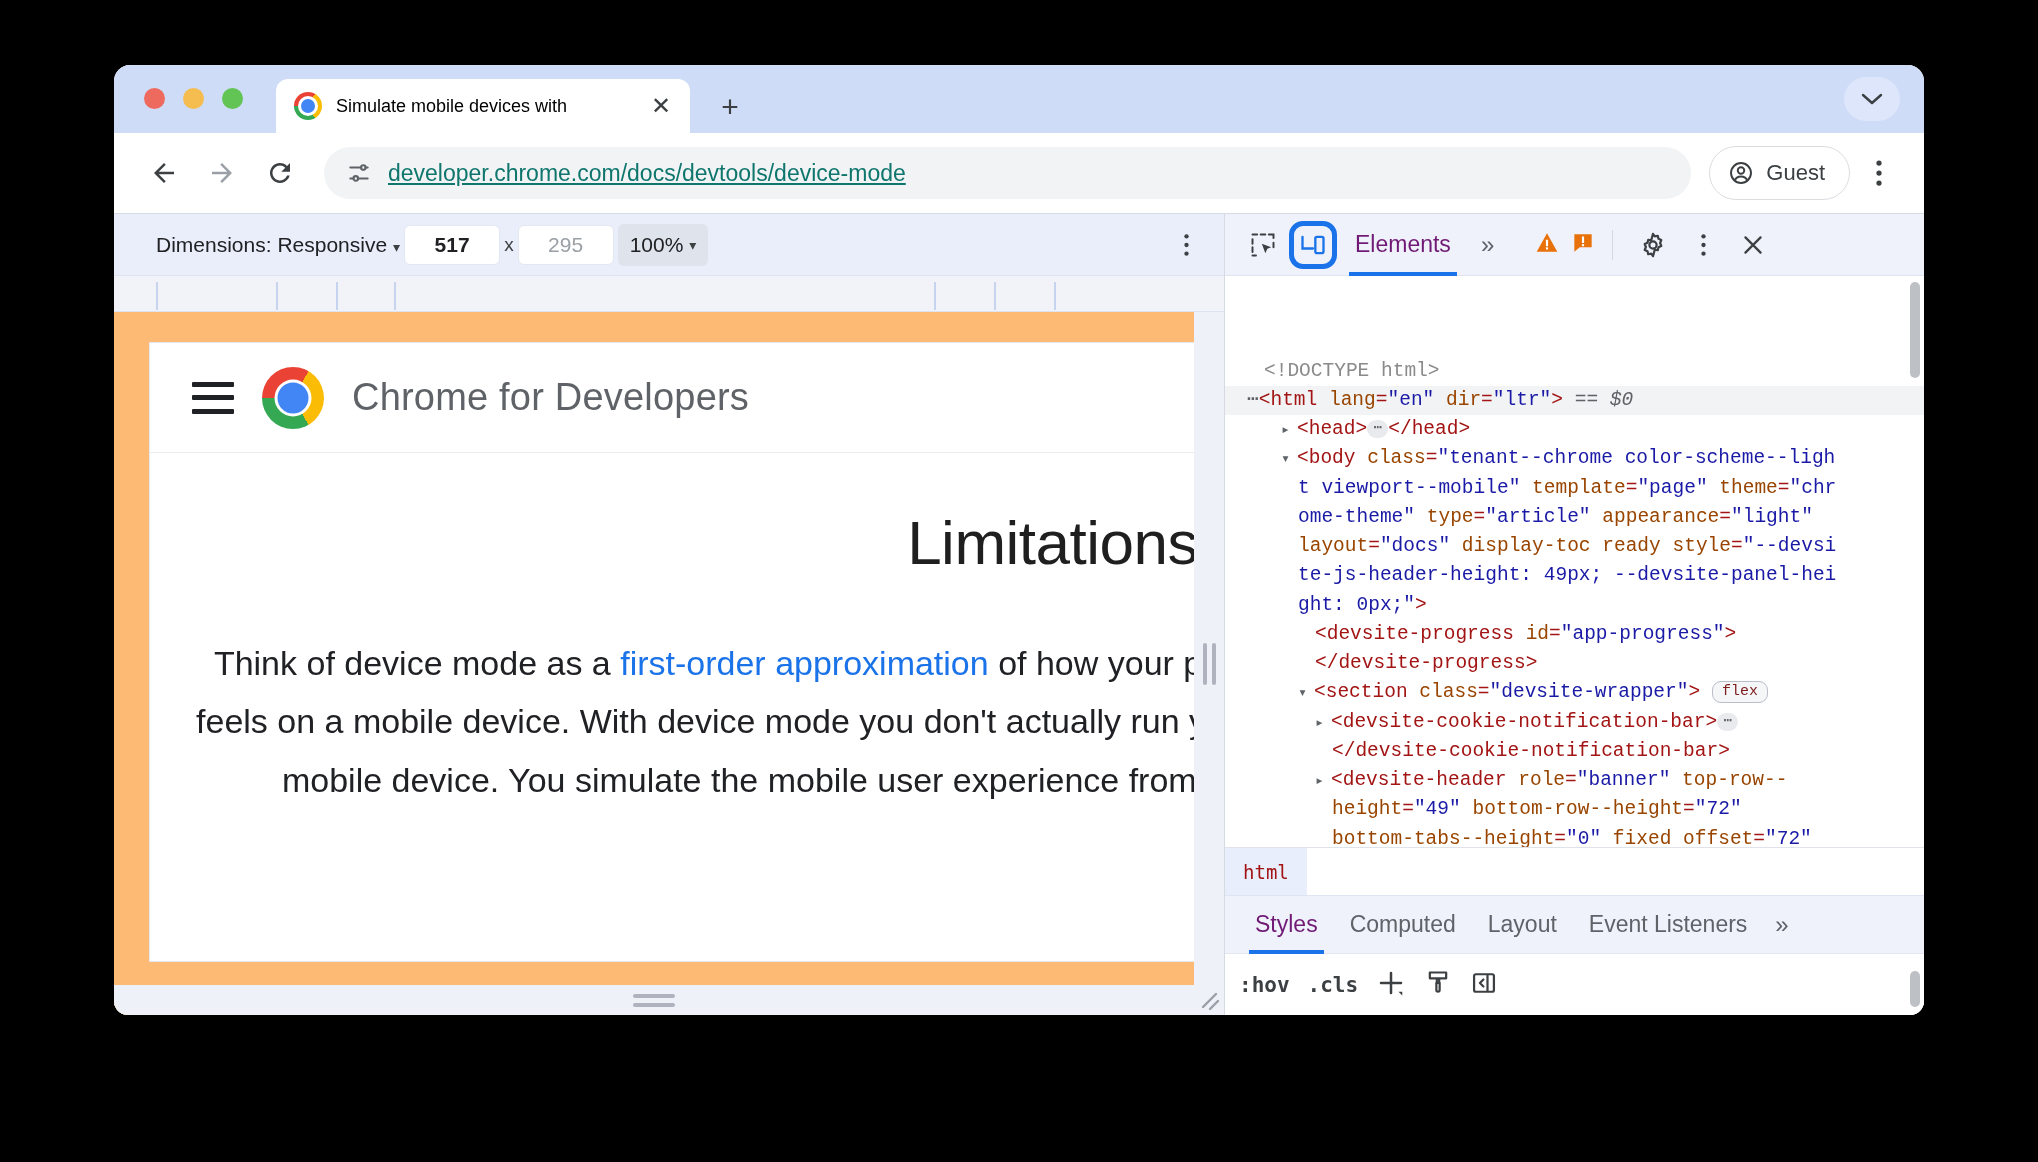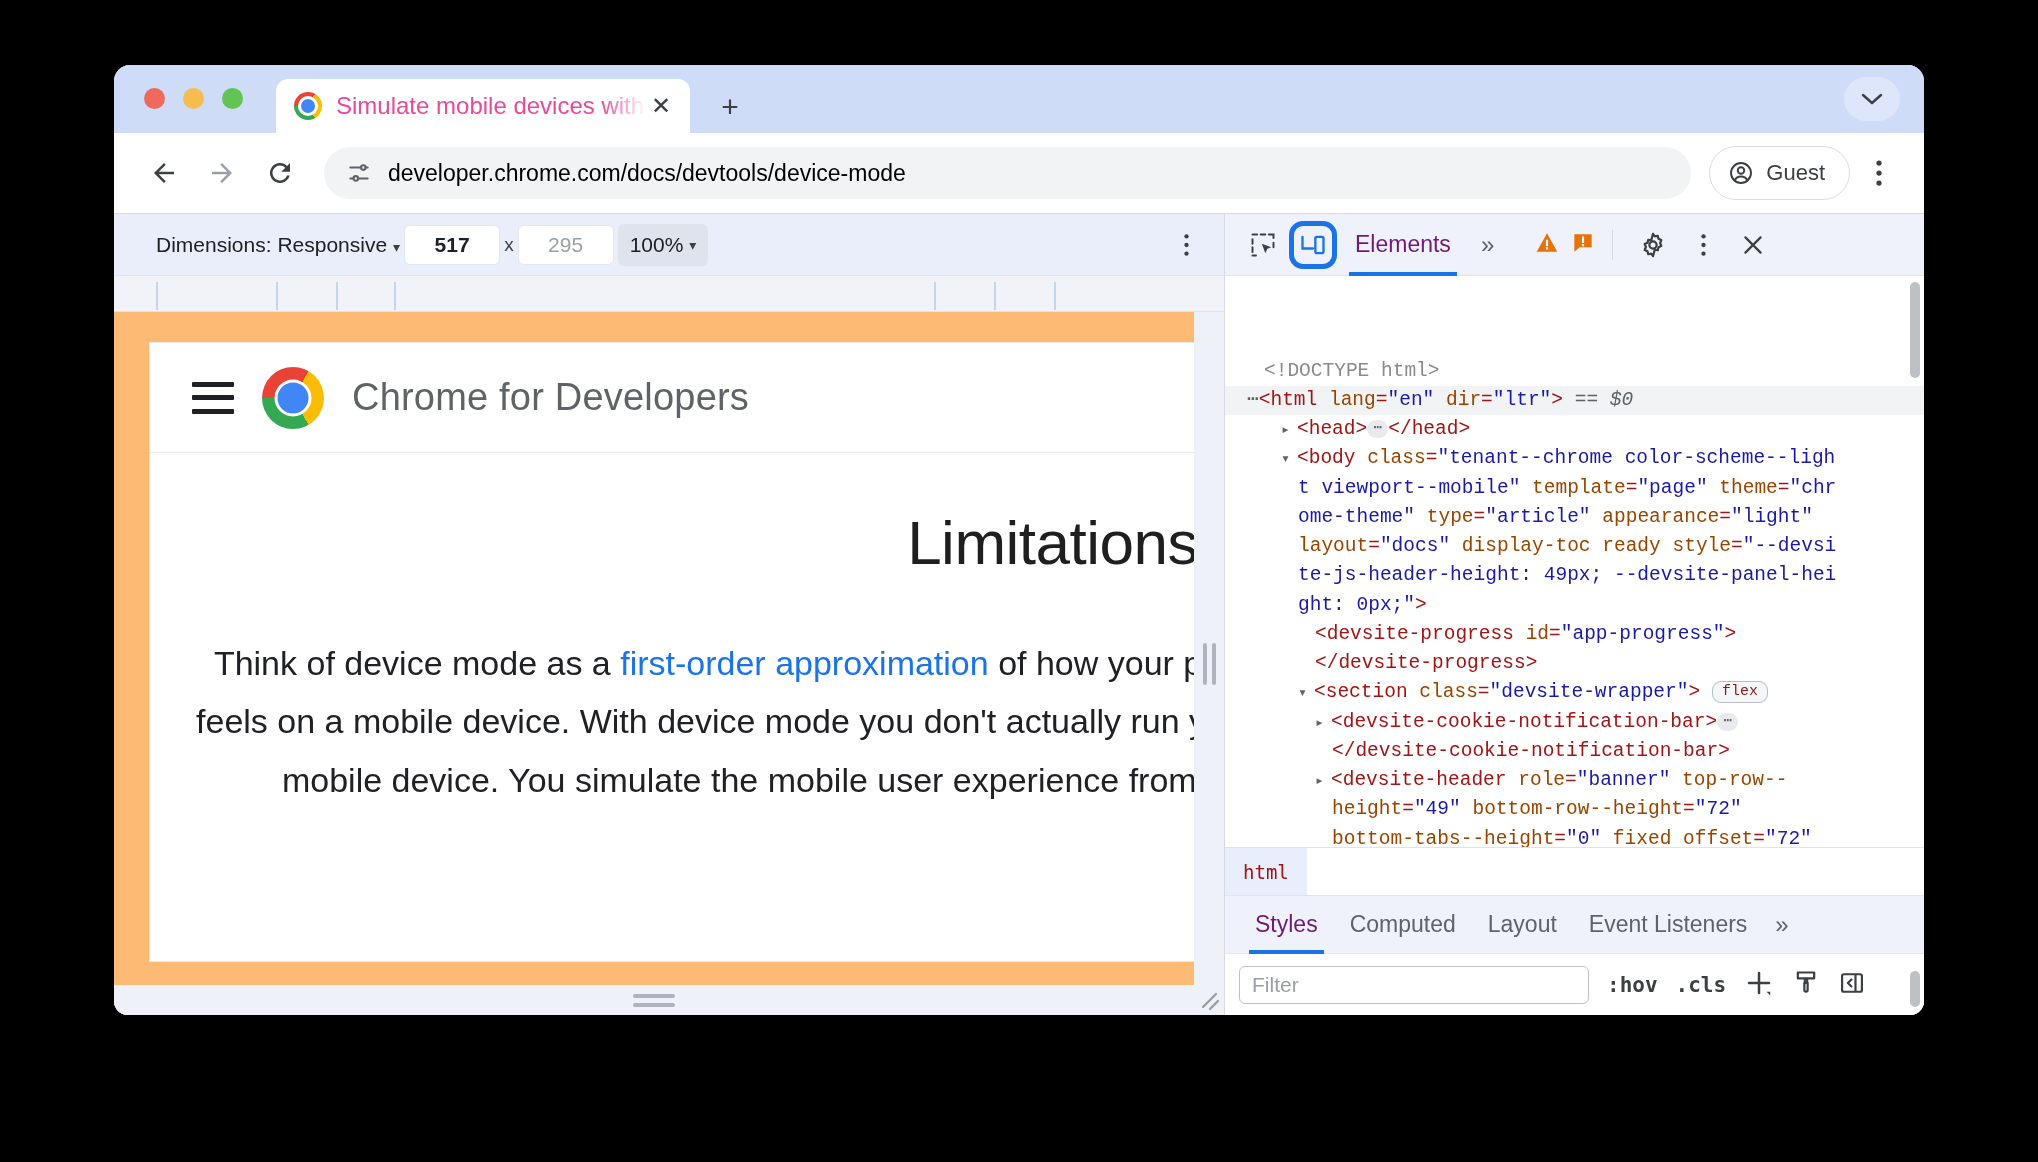--- a/index.html
+++ b/index.html
@@ -40,21 +40,21 @@
     width: 414px; height: 54px;
     background: #ffffff;
     border-radius: 12px 12px 0 0;
     display: flex; align-items: center;
     padding: 0 14px 0 18px;
   }
   #tab .favicon { width: 28px; height: 28px; flex: 0 0 28px; position: relative; }
   #tab .tabtitle {
     flex: 1 1 auto;
     margin-left: 14px;
-    font-size: 24px; color: #ec4899;
+    font-size: 18px; color: #000000;
     white-space: nowrap; overflow: hidden;
     -webkit-mask-image: linear-gradient(90deg,#000 86%,transparent 100%);
             mask-image: linear-gradient(90deg,#000 86%,transparent 100%);
   }
   #tab .tabclose {
     flex: 0 0 auto; width: 30px; height: 30px;
     display: flex; align-items: center; justify-content: center;
     font-size: 24px; color: #3c4043; line-height: 1;
   }
   #newtab {
@@ -94,22 +94,22 @@
   }
   .navbtn.dim { color: #9aa0a6; }
   #urlbar {
     flex: 1 1 auto; height: 52px;
     background: #f1f3f4; border-radius: 26px;
     display: flex; align-items: center;
     padding: 0 22px; margin: 0 12px; gap: 16px;
     min-width: 0;
   }
   #urlbar .urltext {
-    font-size: 23px; color: #000000;
-    white-space: nowrap; overflow: hidden; text-overflow: ellipsis;
+    font-size: 23px; color: #0f766e;
+    white-space: nowrap; overflow: hidden; text-overflow: ellipsis; text-decoration: underline;
   }
   #guest {
     flex: 0 0 auto; height: 54px;
     border: 1px solid #dadce0; border-radius: 27px;
     display: flex; align-items: center; gap: 12px;
     padding: 0 24px 0 18px;
     font-size: 22px; color: #3c4043;
   }
   #menu-kebab {
     flex: 0 0 auto; width: 46px; height: 46px;
@@ -538,21 +538,20 @@
 
       <div id="styletabs">
         <span class="paneltab sel" style="height:58px">Styles</span>
         <span class="paneltab" style="height:70px">Computed</span>
         <span class="paneltab" style="height:58px">Layout</span>
         <span class="paneltab" style="height:58px">Event Listeners</span>
         <span class="chev2">»</span>
       </div>
 
       <div id="stylebar">
-        <input id="filterinput" type="text" placeholder="Filter" style="">
         <span class="monobtn">:hov</span>
         <span class="monobtn">.cls</span>
         <span>
           <svg width="30" height="30" viewBox="0 0 24 24" stroke="#3c4043" stroke-width="2" stroke-linecap="round">
               <path d="M12 4v16M4 12h16"></path>
               <path d="M18 19l3 3v-3z" fill="#3c4043" stroke="none"></path>
             </svg>
         </span>
         <span>
           <svg width="28" height="28" viewBox="0 0 24 24" fill="none" stroke="#3c4043" stroke-width="1.9" stroke-linejoin="round">

